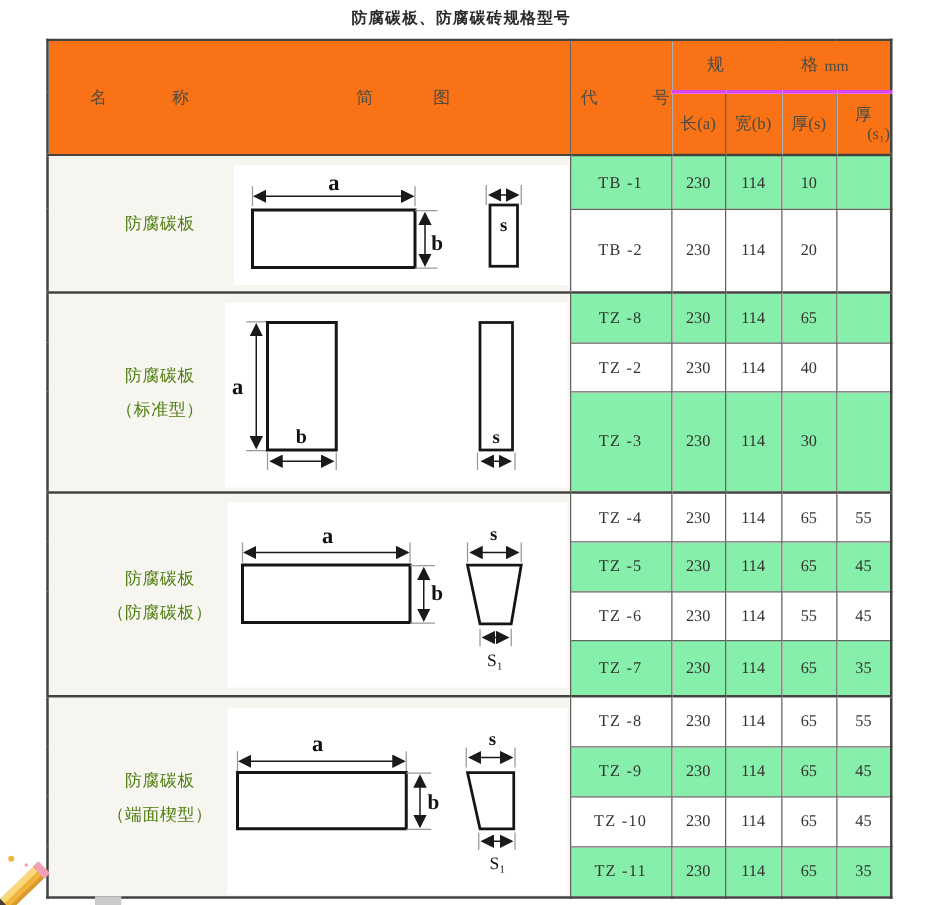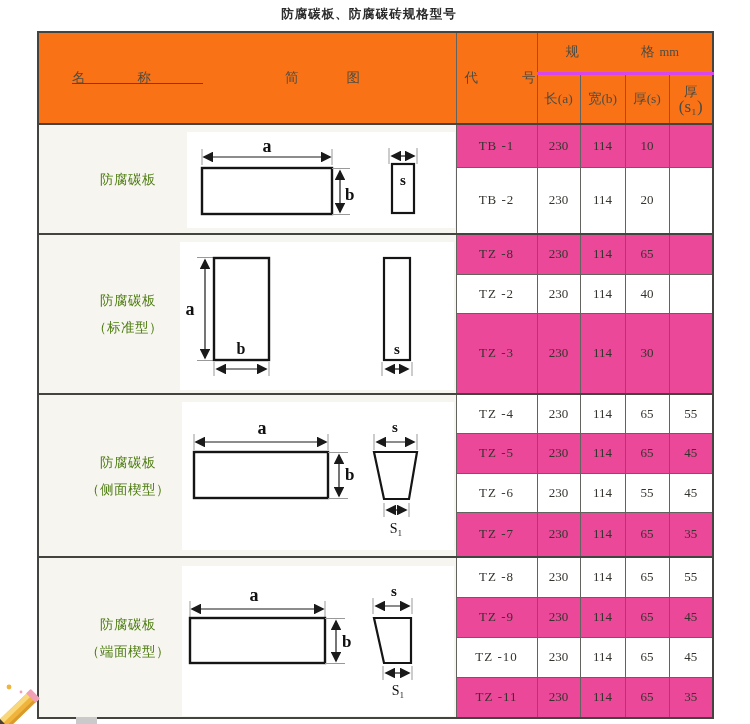--- a/index.html
+++ b/index.html
@@ -24,41 +24,41 @@
     border:1px solid #62625e; padding:0;
     font-family:"Liberation Serif","DejaVu Serif",serif;
     font-size:13px; color:#34342f; text-align:center; vertical-align:middle;
     overflow:hidden;
   }
 
   
   tr.h1 td, tr.h2 td { background:#f97316; color:#4c4c44; font-size:13.5px; }
   td.hmerge { position:relative; }
   .hname { position:absolute; left:33px; top:50%; transform:translateY(-50%);
-           letter-spacing:52px; white-space:nowrap;text-decoration:underline; }
+           letter-spacing:52px; white-space:nowrap; }
   .hdiag { position:absolute; left:246px; top:50%; transform:translateY(-50%);
            letter-spacing:48px; white-space:nowrap; }
   td.hcode { position:relative; }
   td.hcode span { position:absolute; left:8px; top:50%; transform:translateY(-50%);
                   letter-spacing:44px; white-space:nowrap; }
   td.hspec { position:relative; }
   .spec-zh { position:absolute; left:28px; top:50%; transform:translateY(-50%);
              letter-spacing:62px; white-space:nowrap; }
   .spec-unit { position:absolute; left:122px; top:50%; transform:translateY(-44%);
                font-size:12.5px; letter-spacing:0; }
   td.sub { background:#fcfcf8; border-color:#3e3e3a; font-size:13.5px; color:#3c3c36; }
   td.sub2 div { line-height:15px; }
-  .s1small { font-size:17px; }
+  .s1small { font-size:13px;text-align:right; }
 
   
   tr.sec td { border-top:2px solid #43433f; }
   tr.h2 td.sub { border-top:3px solid #d946ef; }
 
   
-  tr.alt td { background:#ec4899; }
+  tr.alt td { background:#86efac; }
   tr td.namecell { background:#f6f5ef; }
 
   td.namecell { position:relative; }
   .nm {
     position:absolute; left:28px; top:50%; transform:translateY(-50%);
     width:122px; text-align:center; line-height:27px;
     font-size:13.5px; color:#4d7c0f; letter-spacing:0.5px;
   }
   .diag { position:absolute; background:#ffffff; }
   .diag text { font-family:"Liberation Serif","DejaVu Serif",serif; fill:#101010; }
@@ -197,21 +197,21 @@
       <td>230</td>
       <td>114</td>
       <td>30</td>
       <td></td>
     </tr>
 
     <tr class="sec" style="height:39px">
       <td rowspan="4" class="namecell">
         <div class="nm">
           <div>防腐碳板</div>
-          <div>（侧面楔型）</div>
+          <div>（防腐碳板）</div>
         </div>
         <svg class="diag" style="left:143px; top:7px;" width="272" height="148" viewBox="0 0 272 148">
           <defs>
             <marker id="ar3" viewBox="0 0 10 10" refX="8.5" refY="5" markerWidth="9" markerHeight="9" orient="auto-start-reverse">
               <path d="M0,0 L10,5 L0,10 z" fill="#1a1a1a"></path>
             </marker>
           </defs>
           <text x="80" y="32" text-anchor="middle" font-size="18" font-weight="bold">a</text>
           <line x1="12" y1="32" x2="12" y2="48" stroke="#999" stroke-width="1"></line>
           <line x1="146" y1="32" x2="146" y2="48" stroke="#999" stroke-width="1"></line>

